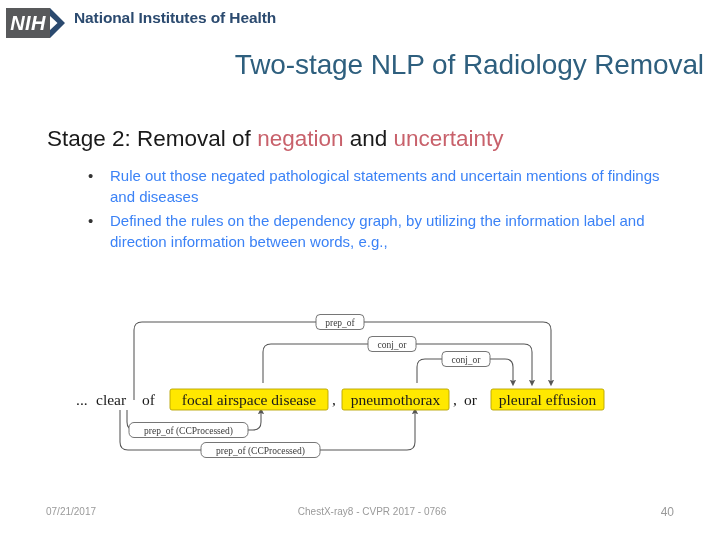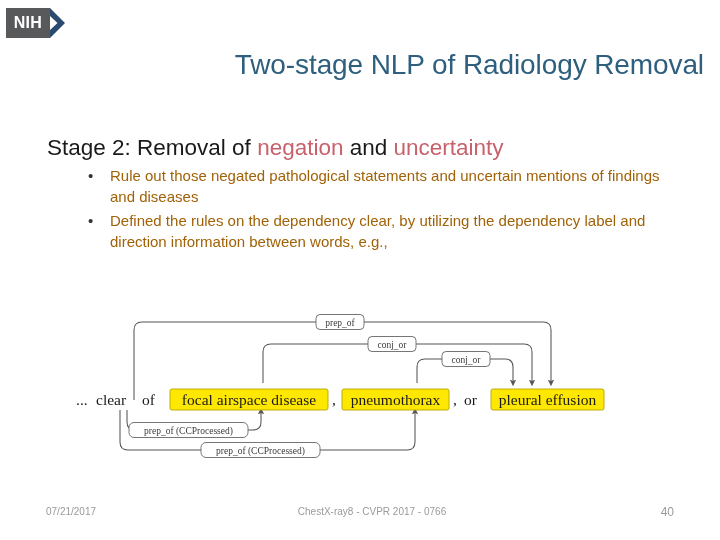--- a/index.html
+++ b/index.html
@@ -37,25 +37,26 @@
     background: #58595b;
   }
   #nih-mark .nih-letters {
     position: absolute;
     left: 0; top: 0;
     width: 44px;
     height: 30px;
     color: #ffffff;
     font-family: "Liberation Sans", sans-serif;
     font-weight: bold;
-    font-size: 16px;
+    font-size: 20px;
     letter-spacing: 0.3px;
     display: flex;
     align-items: center;
     justify-content: center;
+    font-style: italic;
   }
   #nih-mark .nih-chevron {
     position: absolute;
     left: 44px;
     top: 0;
   }
   #nih-wordmark {
     margin-left: 6px;
     padding-top: 1px;
   }
@@ -88,21 +89,21 @@
     font-size: 28px;
     line-height: 34px;
     letter-spacing: -0.1px;
     white-space: nowrap;
   }
 
   
   #stage-heading {
     position: absolute;
     left: 47px;
-    top: 134px;
+    top: 125px;
     font-size: 22.5px;
     line-height: 28px;
     color: #1a1a1a;
     white-space: nowrap;
   }
   #stage-heading .accent { color: #c8616b; }
 
   
   #bullets {
     position: absolute;
@@ -118,21 +119,21 @@
   .bullet-dot {
     width: 22px;
     flex: 0 0 22px;
     color: #333333;
     font-size: 15px;
     line-height: 21px;
     text-align: left;
   }
   .bullet-text {
     flex: 1 1 auto;
-    color: #a16207;
+    color: #3b82f6;
     font-size: 15px;
     line-height: 21px;
   }
 
   
   #dep-graph {
     position: absolute;
     left: 68px;
     top: 305px;
     width: 560px;
@@ -216,37 +217,38 @@
     <div id="nih-mark">
       <div class="nih-box"></div>
       <div class="nih-letters">NIH</div>
       <div class="nih-chevron">
         <svg width="20" height="30" viewBox="0 0 20 30">
           <path d="M0,0 L15,15 L0,30 L0,22 L7.5,15 L0,8 Z" fill="#2b4a6f"></path>
         </svg>
       </div>
     </div>
     <div id="nih-wordmark">
+      <div class="nih-name">National Institutes of Health</div>
     </div>
   </div>
 
   <div id="slide-title">Two-stage NLP of Radiology Removal</div>
 
   <div id="stage-heading">
     <span>Stage 2: Removal of </span><span class="accent">negation</span><span> and </span><span class="accent">uncertainty</span>
   </div>
 
   <div id="bullets">
     <div class="bullet">
       <div class="bullet-dot">•</div>
       <div class="bullet-text">Rule out those negated pathological statements and uncertain mentions of findings and diseases</div>
     </div>
     <div class="bullet">
       <div class="bullet-dot">•</div>
-      <div class="bullet-text">Defined the rules on the dependency clear, by utilizing the dependency label and direction information between words, e.g.,</div>
+      <div class="bullet-text">Defined the rules on the dependency graph, by utilizing the information label and direction information between words, e.g.,</div>
     </div>
   </div>
 
   <div id="dep-graph">
     <svg width="560" height="160" viewBox="0 0 560 160">
       <defs>
         <marker id="ah" markerWidth="7" markerHeight="7" refX="3.2" refY="3" orient="auto">
           <path d="M0,0 L6.4,3 L0,6 L1.4,3 Z" class="arrowhead"></path>
         </marker>
       </defs>

